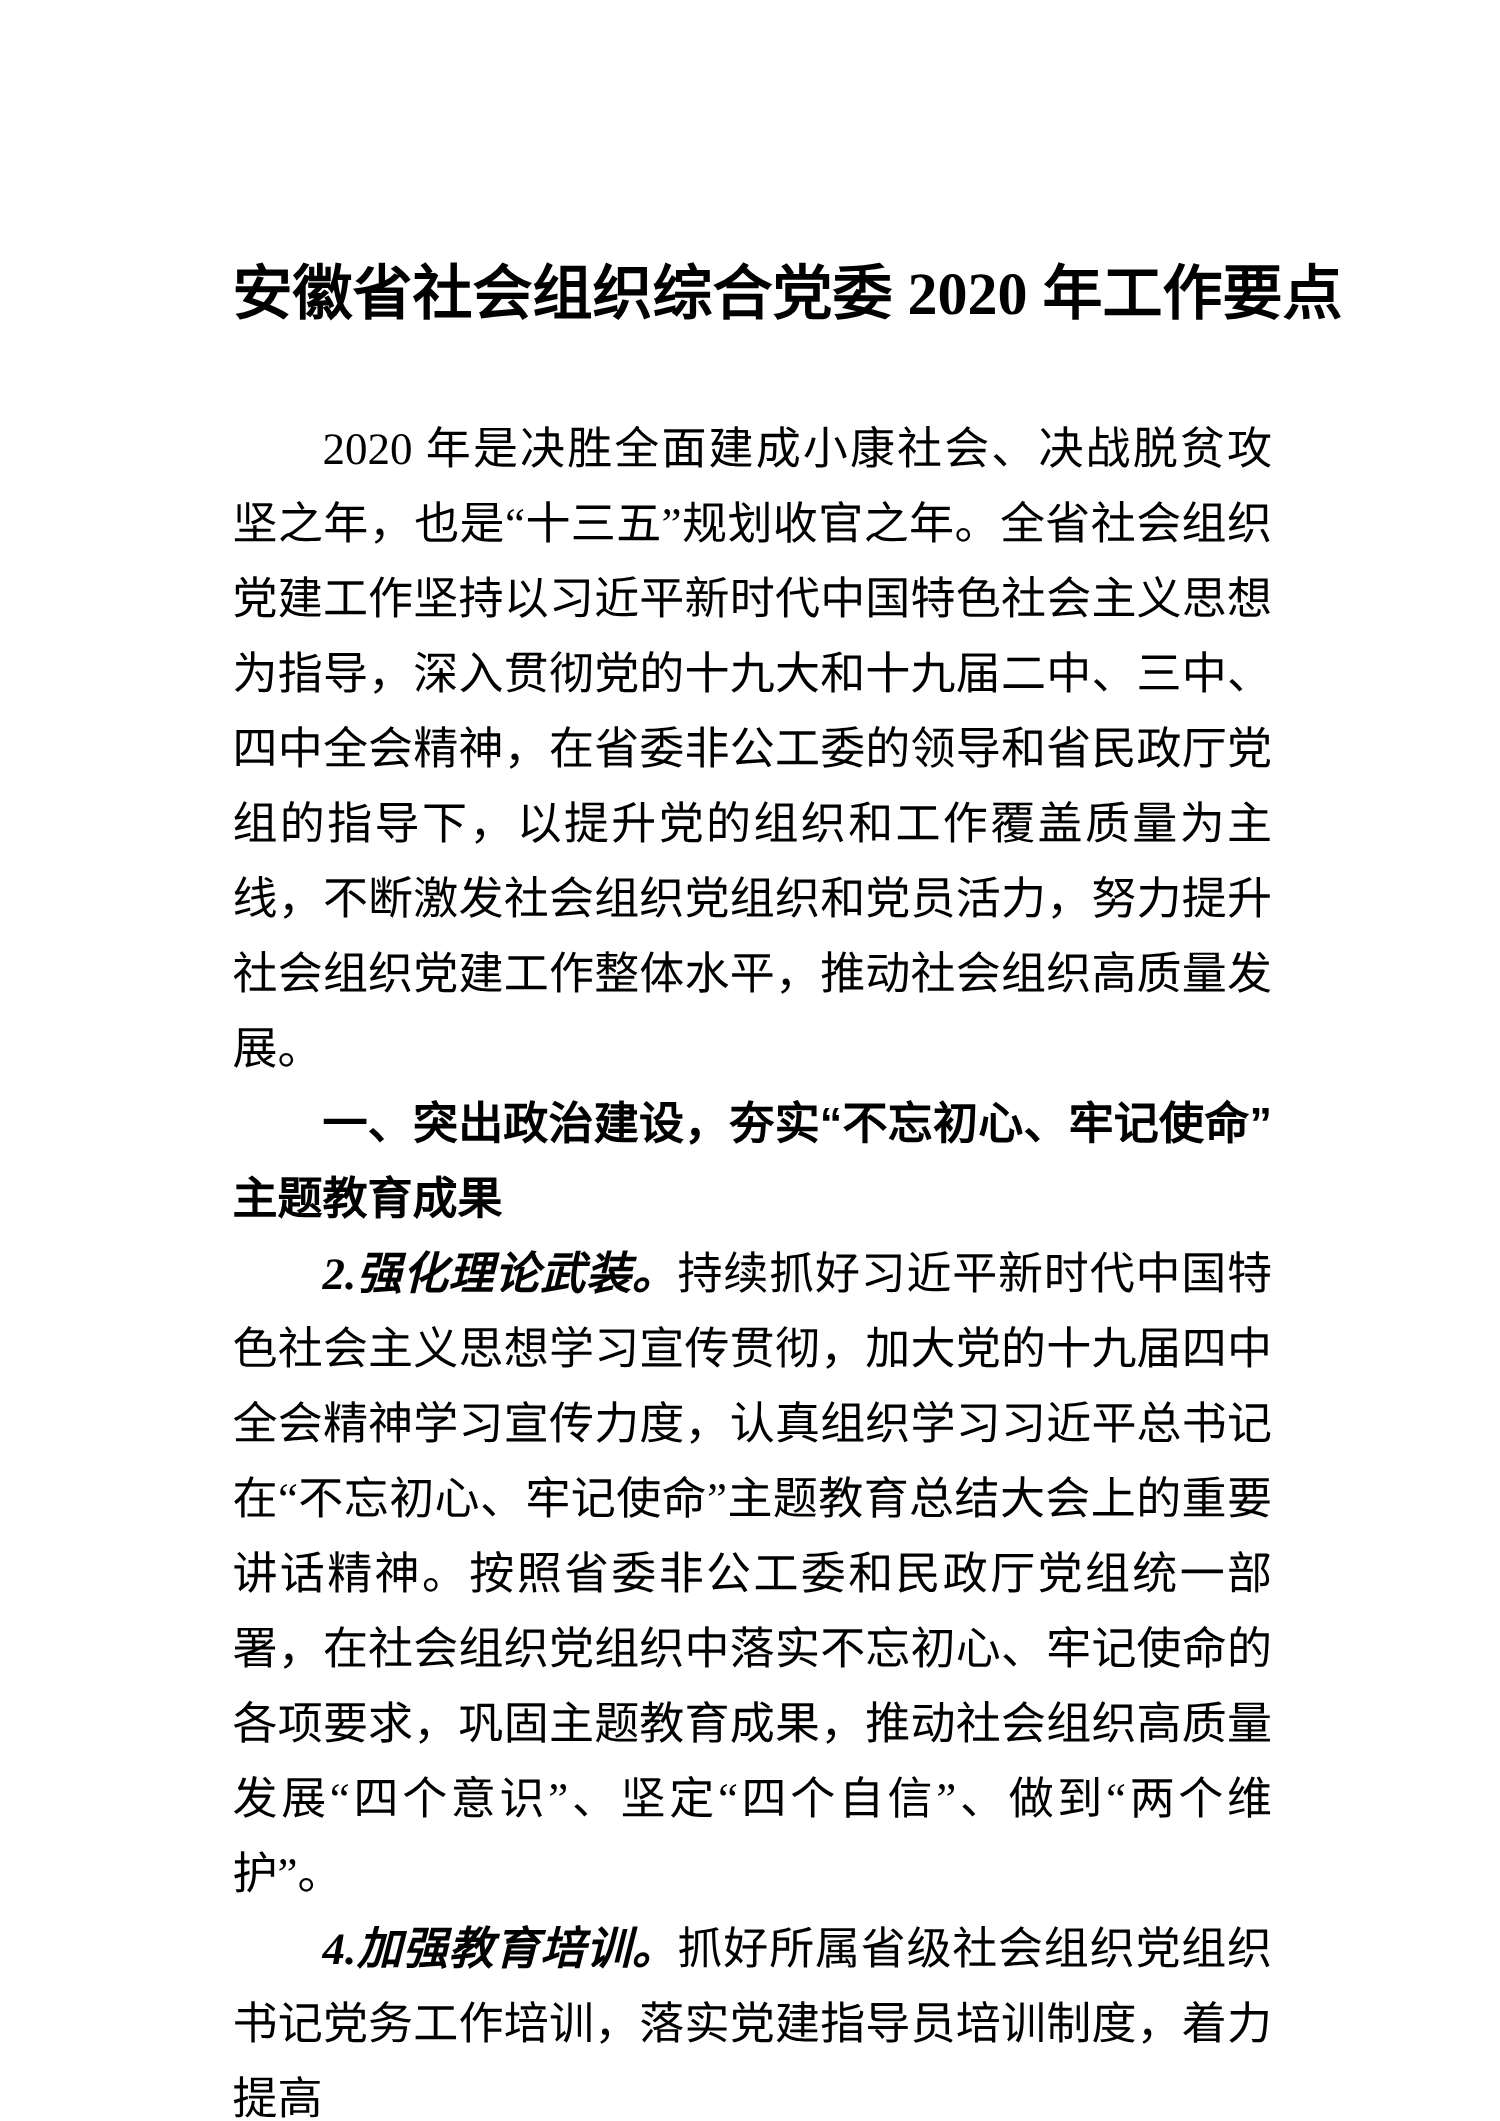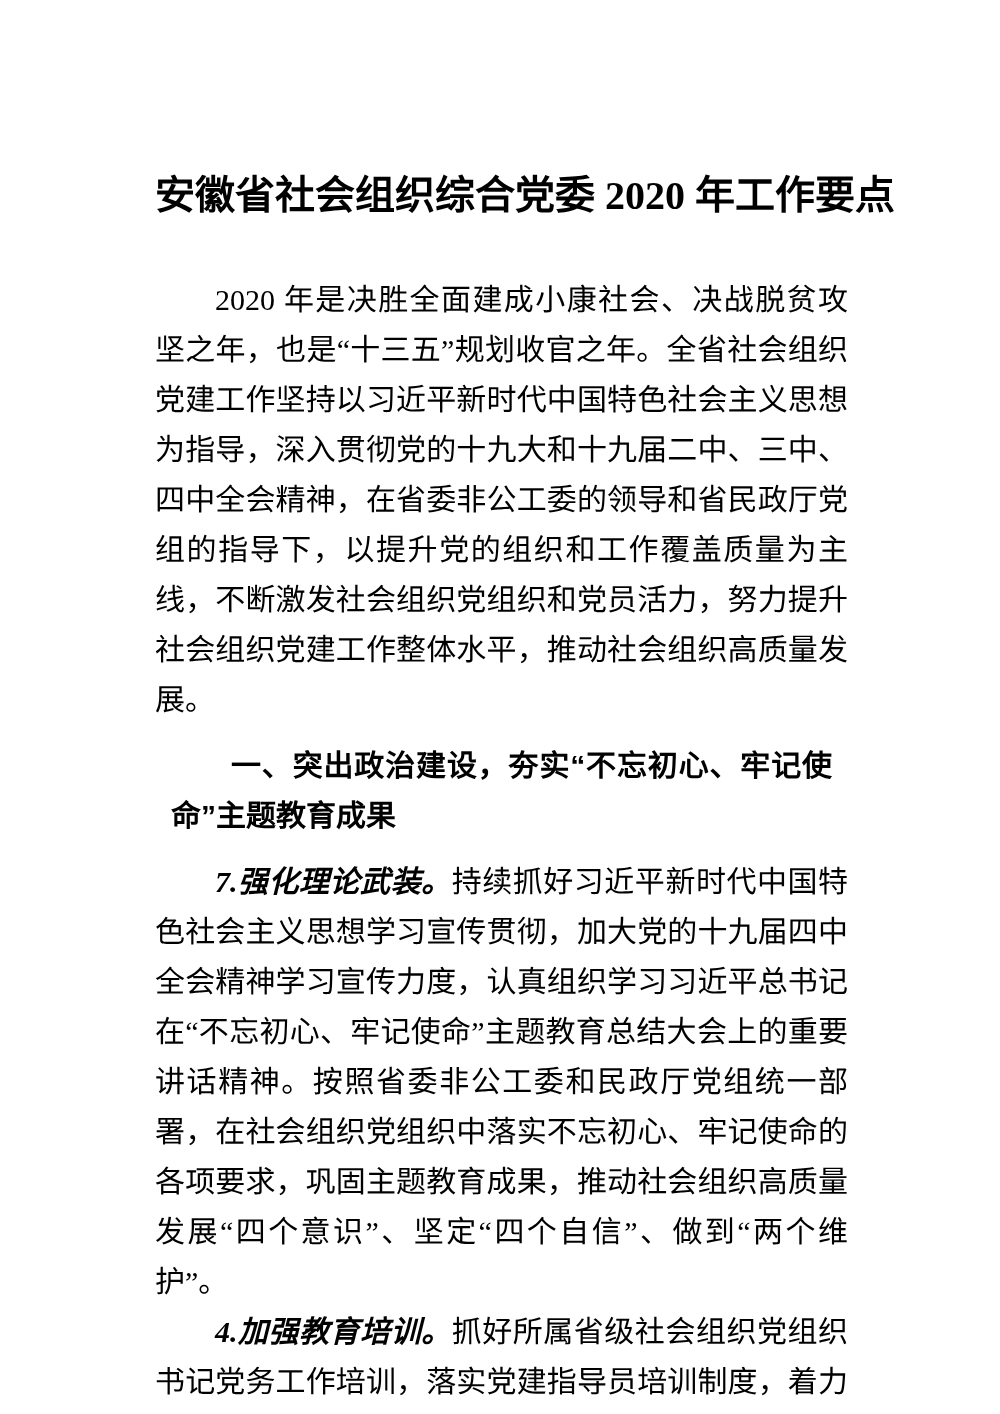--- a/index.html
+++ b/index.html
@@ -31,21 +31,21 @@
   }
   .body-para {
     margin: 0;
     font-size: 30px;
     line-height: 50px;
     text-align: justify;
     text-indent: 2em;
     font-family: "Liberation Serif", serif;
   }
   .section-heading {
-    margin: 16px;
+    margin: 0;
     font-size: 30px;
     line-height: 50px;
     font-weight: bold;
     text-align: justify;
     text-indent: 2em;
     font-family: "Liberation Sans", sans-serif;
   }
   .item-lead {
     font-weight: bold;
     font-style: italic;
@@ -56,17 +56,17 @@
 <body>
 
 <div class="page">
 
   <h1 class="doc-title">安徽省社会组织综合党委 2020 年工作要点</h1>
 
   <p class="body-para">2020 年是决胜全面建成小康社会、决战脱贫攻坚之年，也是“十三五”规划收官之年。全省社会组织党建工作坚持以习近平新时代中国特色社会主义思想为指导，深入贯彻党的十九大和十九届二中、三中、四中全会精神，在省委非公工委的领导和省民政厅党组的指导下，以提升党的组织和工作覆盖质量为主线，不断激发社会组织党组织和党员活力，努力提升社会组织党建工作整体水平，推动社会组织高质量发展。</p>
 
   <h2 class="section-heading">一、突出政治建设，夯实“不忘初心、牢记使命”主题教育成果</h2>
 
-  <p class="body-para"><span class="item-lead">7.强化理论武装。</span><span>持续抓好习近平新时代中国特色社会主义思想学习宣传贯彻，加大党的十九届四中全会精神学习宣传力度，认真组织学习习近平总书记在“不忘初心、牢记使命”主题教育总结大会上的重要讲话精神。按照省委非公工委和民政厅党组统一部署，在社会组织党组织中落实不忘初心、牢记使命的各项要求，巩固主题教育成果，推动社会组织高质量发展“四个意识”、坚定“四个自信”、做到“两个维护”。</span></p>
+  <p class="body-para"><span class="item-lead">2.强化理论武装。</span><span>持续抓好习近平新时代中国特色社会主义思想学习宣传贯彻，加大党的十九届四中全会精神学习宣传力度，认真组织学习习近平总书记在“不忘初心、牢记使命”主题教育总结大会上的重要讲话精神。按照省委非公工委和民政厅党组统一部署，在社会组织党组织中落实不忘初心、牢记使命的各项要求，巩固主题教育成果，推动社会组织高质量发展“四个意识”、坚定“四个自信”、做到“两个维护”。</span></p>
 
   <p class="body-para"><span class="item-lead">4.加强教育培训。</span><span>抓好所属省级社会组织党组织书记党务工作培训，落实党建指导员培训制度，着力提高</span></p>
 
 </div>
 
 </body></html>

